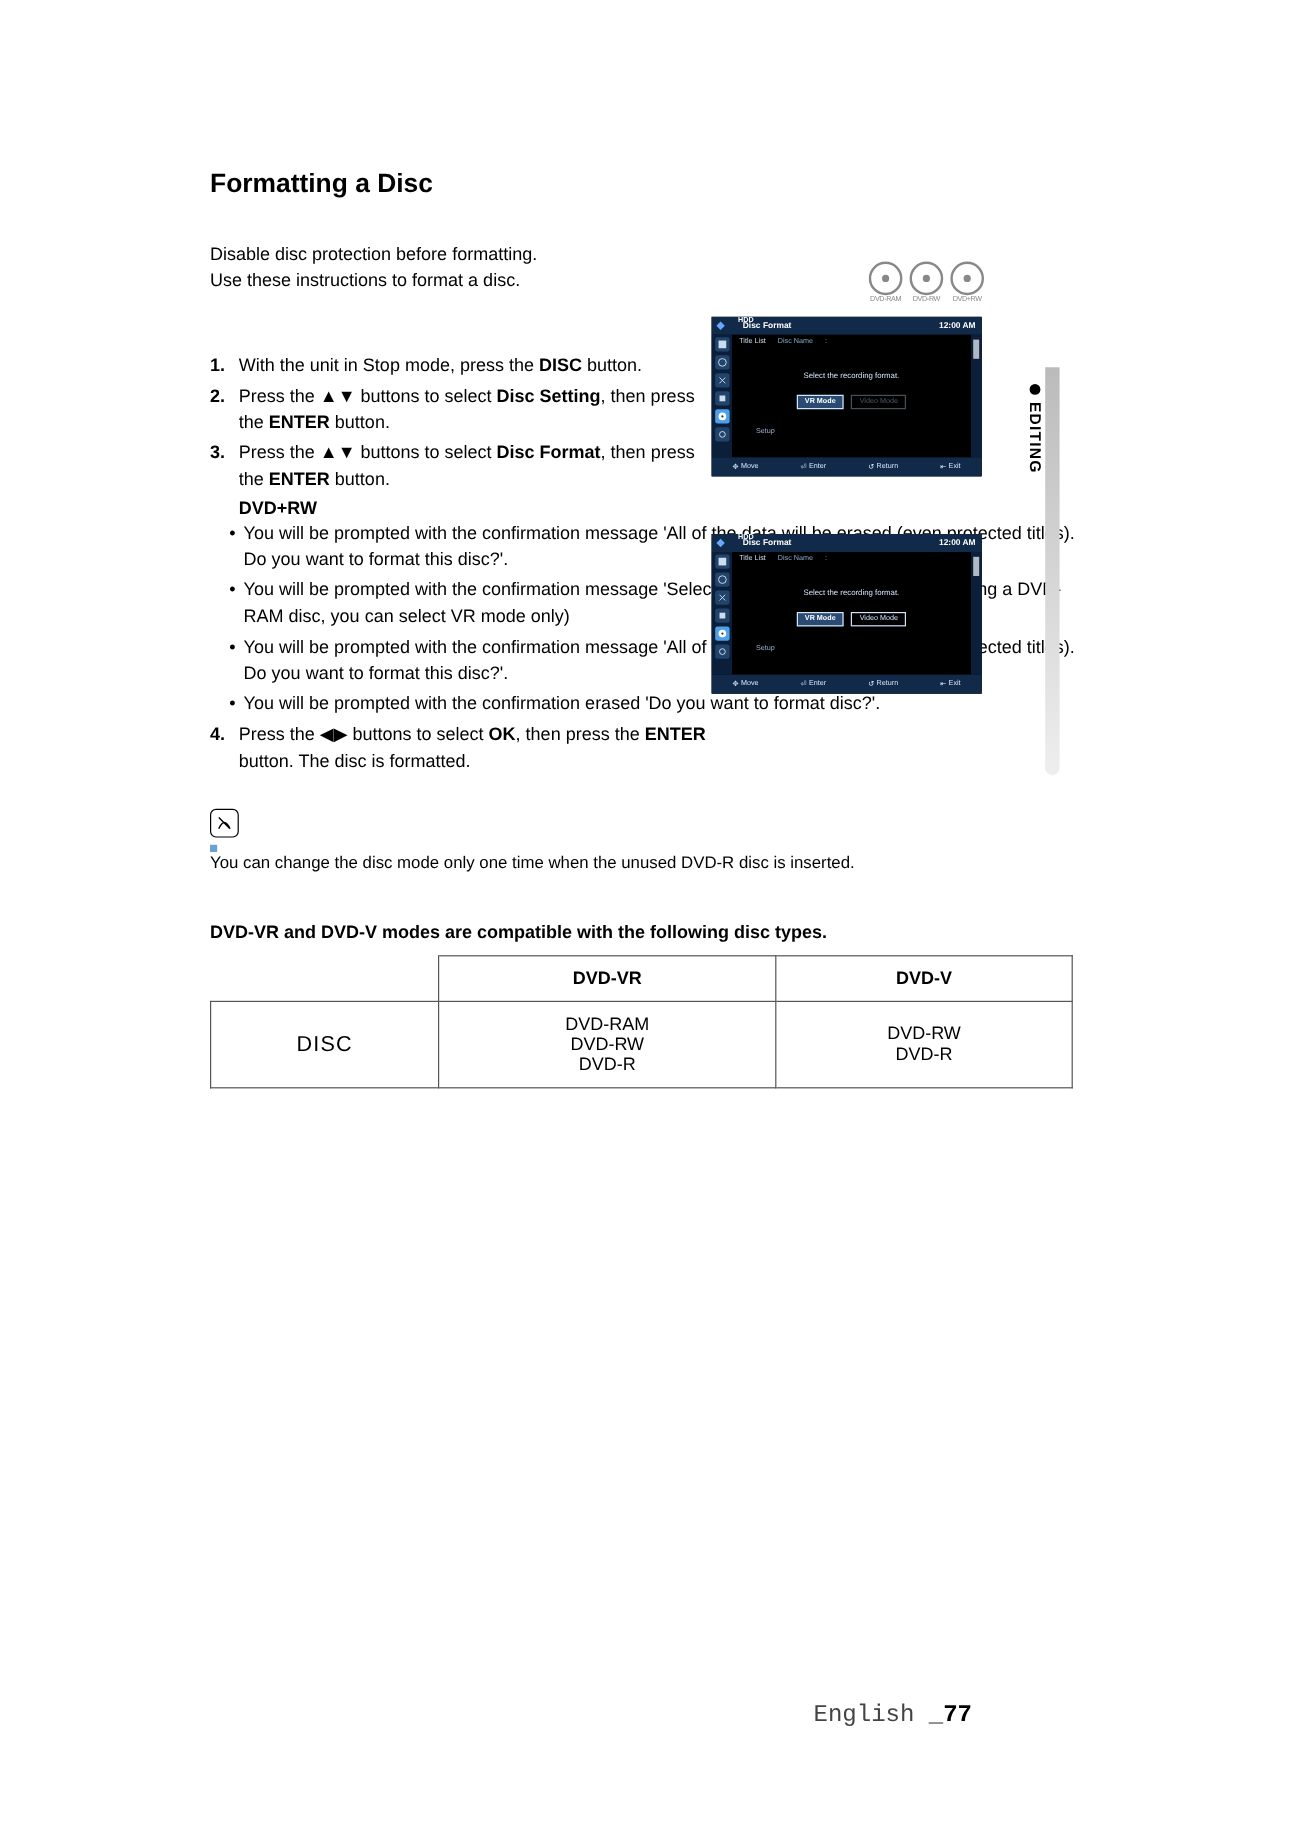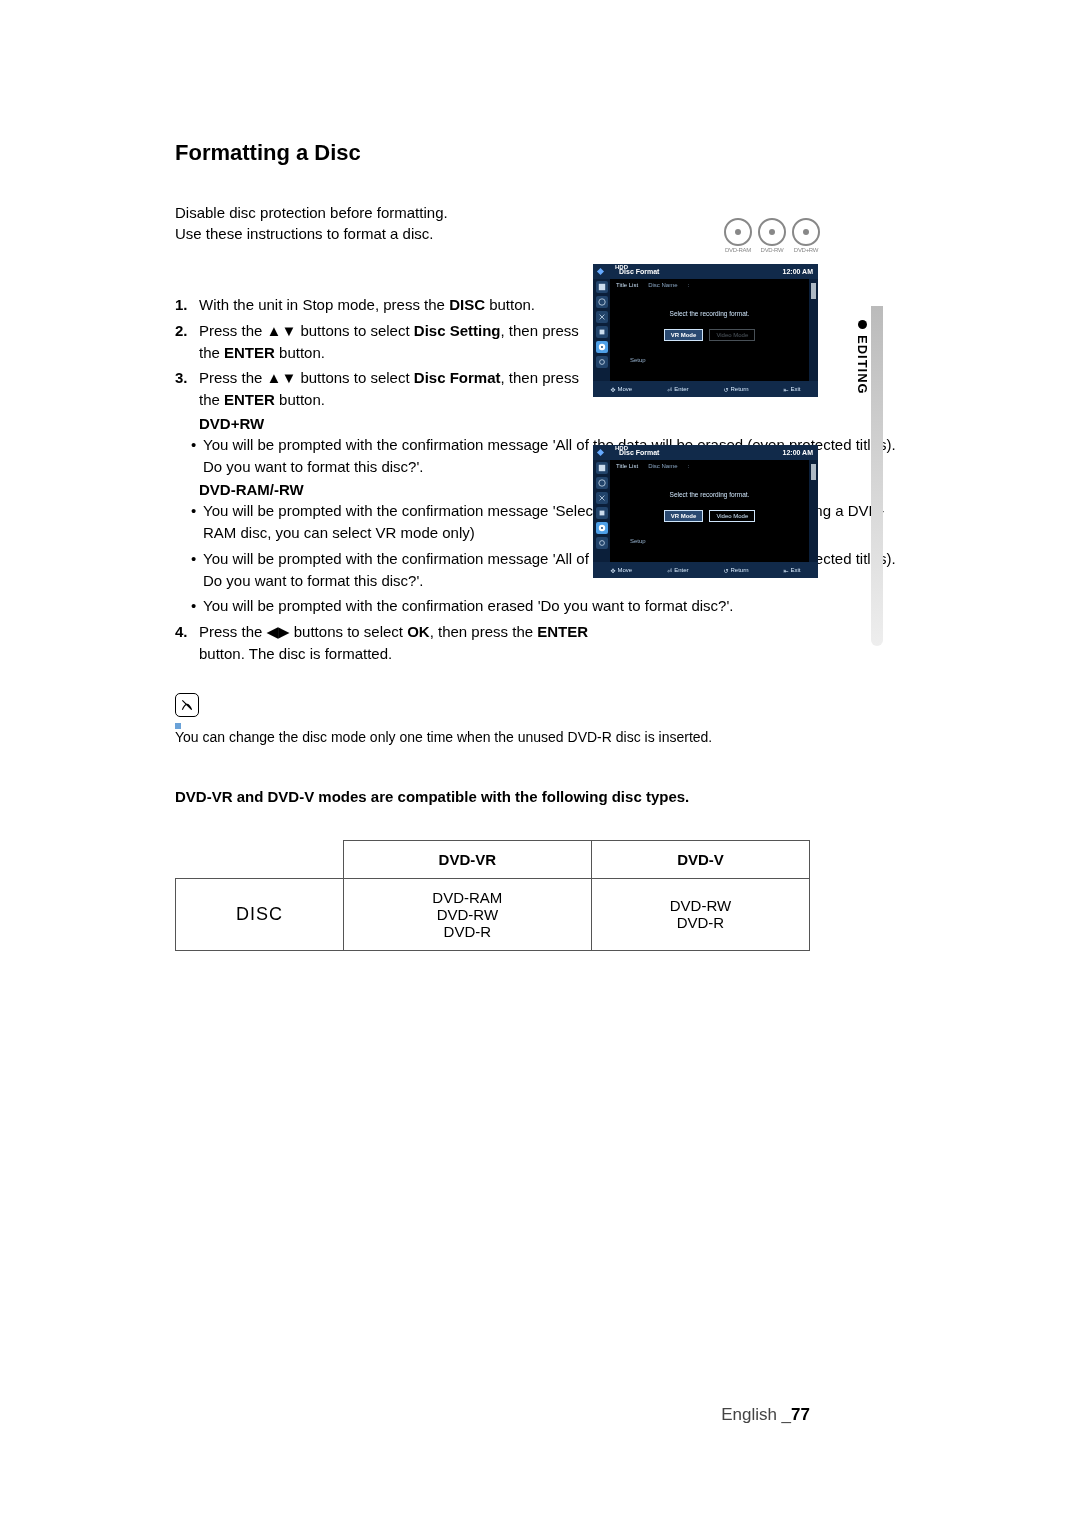--- a/index.html
+++ b/index.html
@@ -88,23 +88,23 @@
   .note-icon svg { width: 14px; height: 14px; }
   .note-bullet {
     width: 6px; height: 6px; background: #6aa2d8; margin-right: 8px; flex-shrink: 0; margin-top: 6px;
   }
   .compat-line {
     font-weight: bold;
     font-size: 15px;
     margin-top: 43px;
   }
   table.compat {
-    width: 635px;
+    width: 719px;
     border-collapse: collapse;
-    margin-top: 35px;
+    margin-top: 10px;
     font-size: 15px;
   }
   table.compat th, table.compat td {
     border: 1px solid #555;
     padding: 10px 0;
     text-align: center;
     vertical-align: middle;
   }
   table.compat th { font-weight: bold; background: #fff; }
   table.compat td { font-weight: normal; }
@@ -239,24 +239,25 @@
   .osd .foot span { display:flex; align-items:center; gap:2px;}
   .osd .setup-lbl {
     position:absolute; left: 20px; bottom: 18px; font-size: 6px; color:#96b2cf;
   }
   .osd .hdd-lbl {
     position:absolute; left: 22px; top: 0px; font-size: 6px; color:#fff;
   }
 
   .footer {
     position: absolute;
-    bottom: 112px;
+    bottom: 96px;
     right: 270px;
-    font-size: 17px;
+    font-size: 20px;
     color: #444;
+    font-family: Liberation Mono, monospace;
   }
   .footer .pn { font-weight: bold; color:#000;}
 </style>
 </head>
 <body>
 
 <div class="page">
 
   <h1>Formatting a Disc</h1>
 
@@ -278,21 +279,20 @@
       <span class="num">3.</span>
       <span>Press the ▲▼ buttons to select </span><span class="bold">Disc Format</span><span>, then press the </span><span class="bold">ENTER</span><span> button.</span>
     </li>
   </ol>
 
   <div class="sub-head">DVD+RW</div>
   <ul class="bullets">
     <li>You will be prompted with the confirmation message 'All of the data will be erased (even protected titles). Do you want to format this disc?'.</li>
   </ul>
 
-  <div class="sub-head">DVD-RAM/-RW</div>
   <ul class="bullets">
     <li>You will be prompted with the confirmation message 'Select the recording format.' (When using a DVD-RAM disc, you can select VR mode only)</li>
     <li>You will be prompted with the confirmation message 'All of the data will be erased (even protected titles). Do you want to format this disc?'.</li>
     <li>You will be prompted with the confirmation erased 'Do you want to format disc?'.</li>
   </ul>
 
   <ol class="steps" start="4">
     <li>
       <span class="num">4.</span>
       <span>Press the ◀▶ buttons to select </span><span class="bold">OK</span><span>, then press the </span><span class="bold">ENTER</span><span> button. The disc is formatted.</span>

